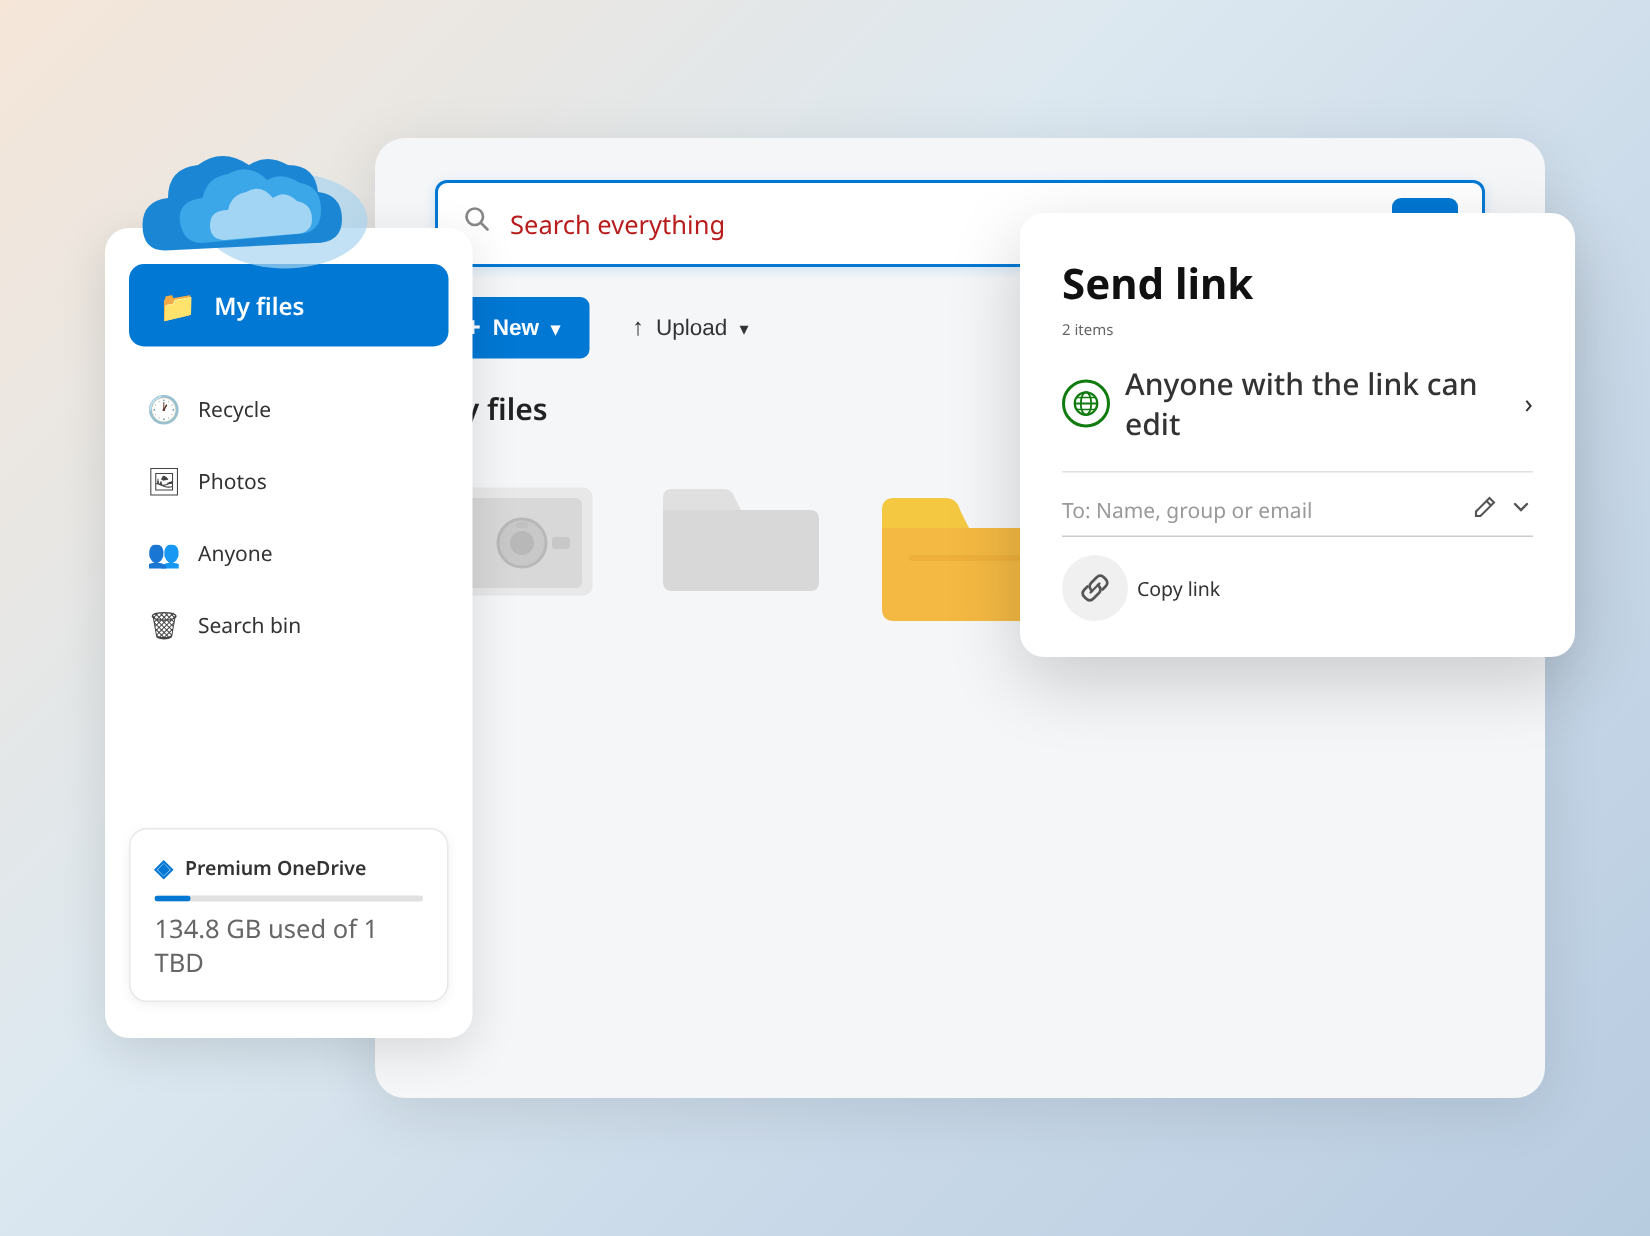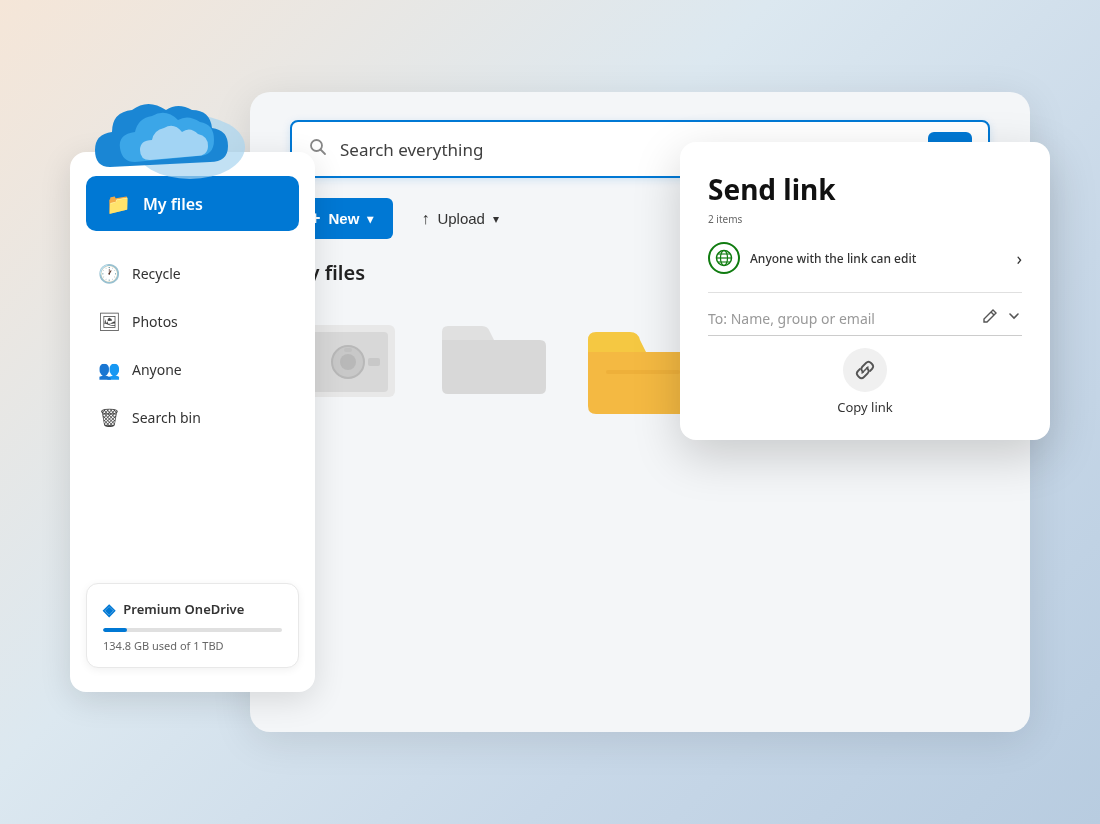--- a/index.html
+++ b/index.html
@@ -123,21 +123,21 @@
     }
 
     .premium-bar-fill {
       height: 100%;
       background: #0078d4;
       border-radius: 2px;
       width: 13.5%;
     }
 
     .premium-storage-text {
-      font-size: 11px;
+      font-size: 17px;
       color: #666;
     }
 
     
     .main-panel {
       position: absolute;
       left: 180px;
       top: 0;
       right: 0;
       bottom: 0;
@@ -166,21 +166,21 @@
     }
 
     .search-icon-wrap {
       color: #888;
       font-size: 18px;
     }
 
     .search-input-text {
       flex: 1;
       font-size: 17px;
-      color: #404040;
+      color: #b91c1c;
     }
 
     
     .toolbar {
       display: flex;
       align-items: center;
       gap: 12px;
       padding: 0 40px 20px 40px;
     }
 
@@ -300,21 +300,21 @@
       border-radius: 50%;
       display: flex;
       align-items: center;
       justify-content: center;
       color: #107c10;
       font-size: 16px;
       flex-shrink: 0;
     }
 
     .permission-text {
-      font-size: 12px;
+      font-size: 20px;
       color: #333;
       font-weight: 500;
     }
 
     .permission-chevron {
       margin-left: 4px;
       color: #555;
       font-size: 12px;
     }
 
@@ -366,21 +366,20 @@
       border: none;
       border-radius: 6px;
       padding: 10px 28px;
       font-size: 15px;
       font-weight: 600;
       cursor: pointer;
     }
 
     .dialog-copy-link {
       display: flex;
-      flex-direction: column;
       align-items: center;
       gap: 6px;
       cursor: pointer;
     }
 
     .copy-link-icon {
       width: 44px;
       height: 44px;
       background: #f0f0f0;
       border-radius: 50%;

